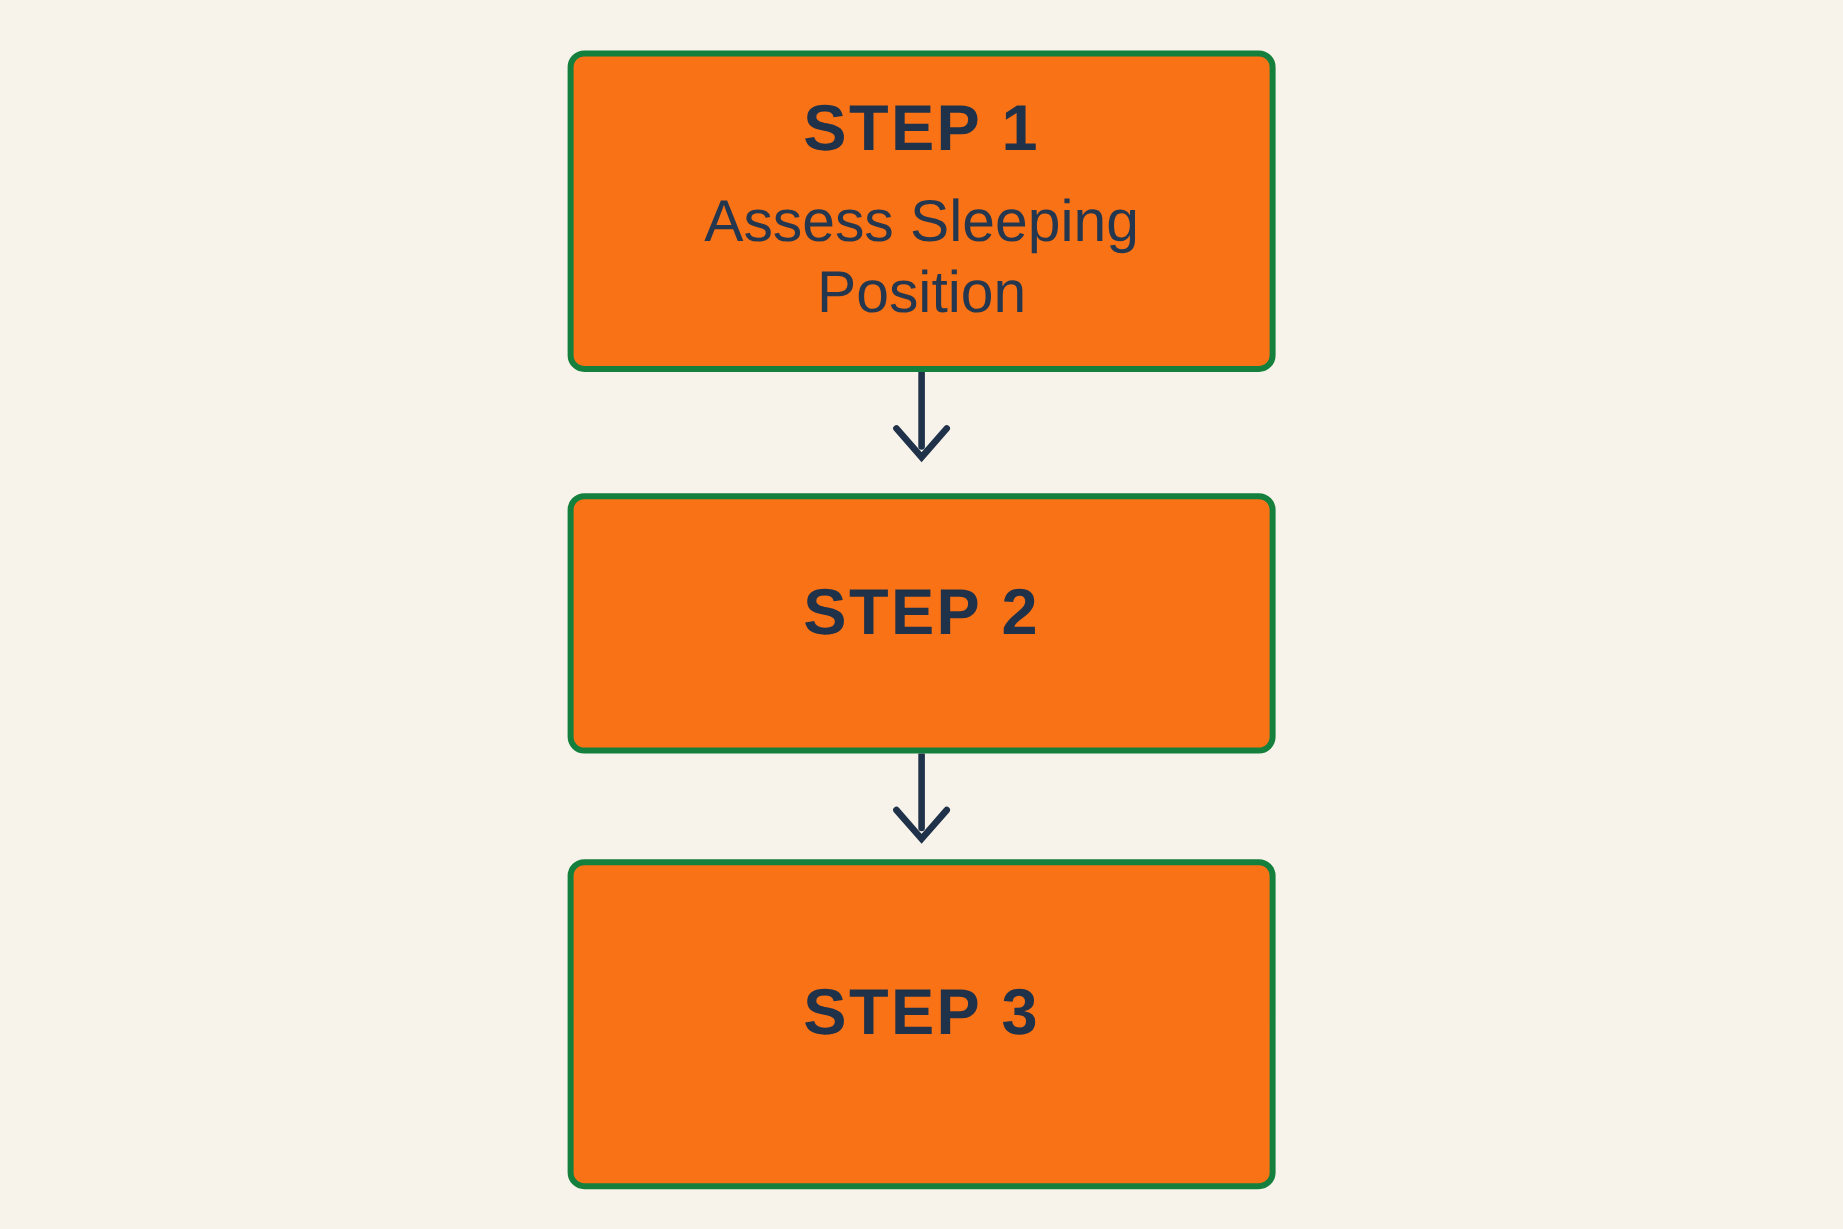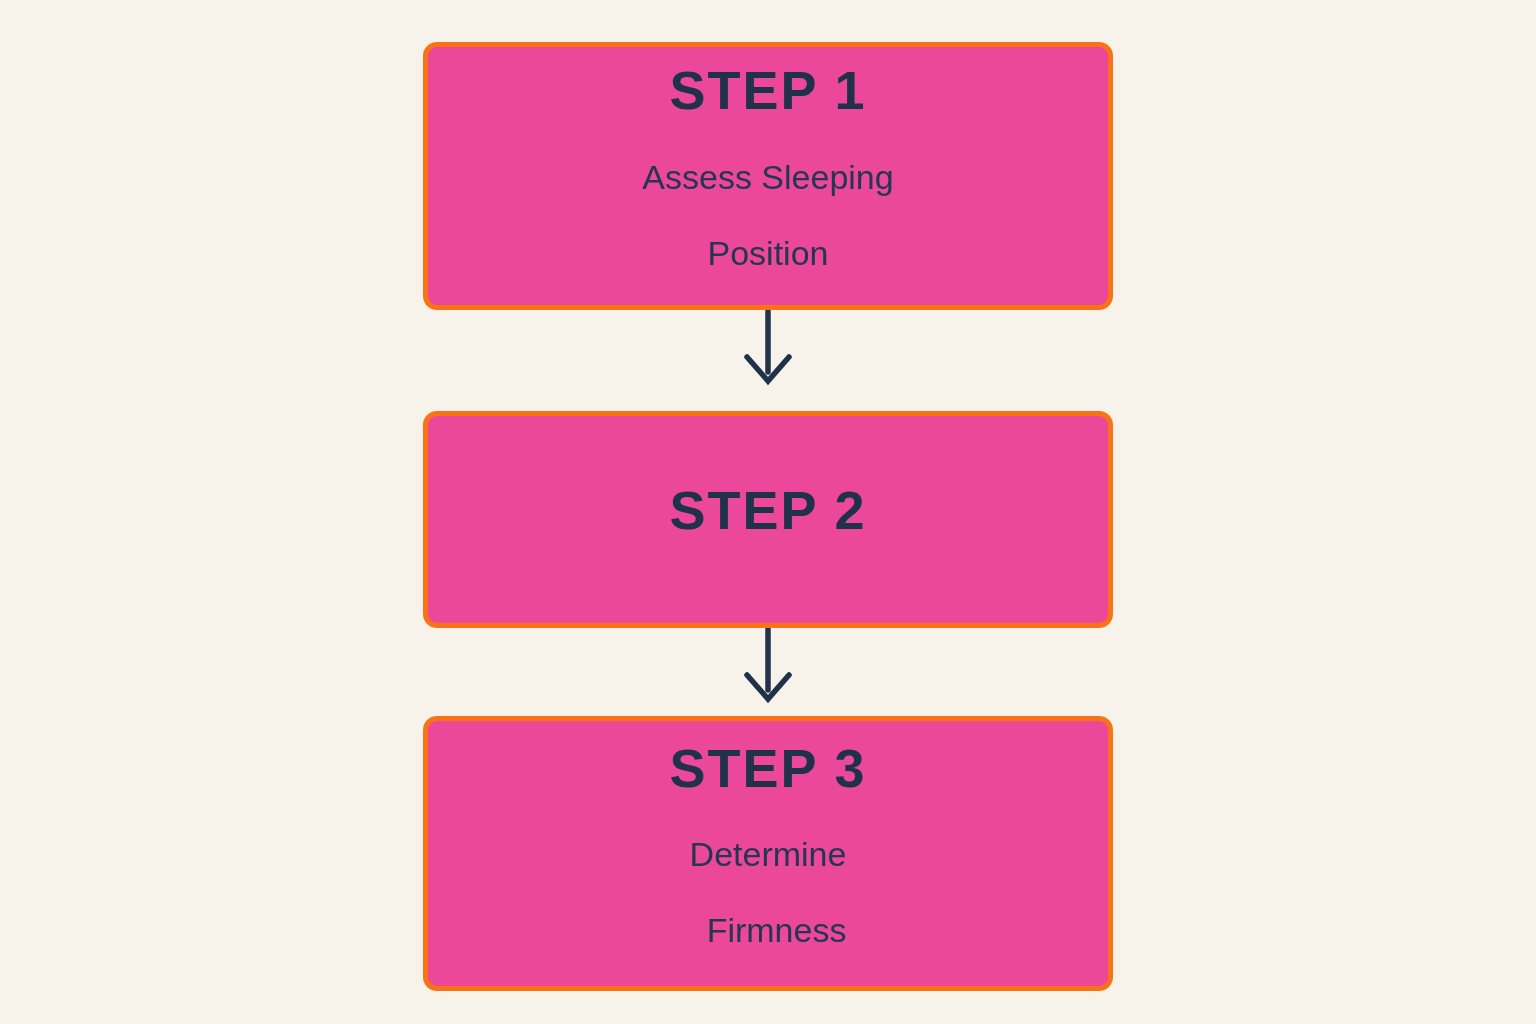--- a/index.html
+++ b/index.html
@@ -16,48 +16,48 @@
   .flowchart {
     width: 1536px;
     height: 1024px;
     display: flex;
     flex-direction: column;
     align-items: center;
     box-sizing: border-box;
     padding-top: 42px;
   }
   .step-box {
-    width: 690px;
+    width: 590px;
     box-sizing: border-box;
-    border: 5px solid #f97316;
+    border: 5px solid #15803d;
     border-radius: 14px;
-    background: #ec4899;
+    background: #f97316;
     display: flex;
     flex-direction: column;
     align-items: center;
     justify-content: center;
     text-align: center;
     flex-shrink: 0;
   }
   .step-box.h1 { height: 268px; }
   .step-box.h2 { height: 217px; margin-top: 16px; }
   .step-box.h3 { height: 275px; text-align: right; }
   .step-label {
     font-size: 54px;
     font-weight: 700;
     letter-spacing: 2px;
     color: #20324a;
     line-height: 1.1;
     margin-bottom: 18px;
   }
   .step-title {
-    font-size: 34px;
+    font-size: 49px;
     font-weight: 400;
     color: #24374e;
-    line-height: 76px;
+    line-height: 59px;
     white-space: pre-line;
   }
   .arrow-wrap {
     flex-shrink: 0;
     display: flex;
     align-items: flex-start;
     justify-content: center;
   }
   .arrow-wrap.a1 { height: 85px; }
   .arrow-wrap.a2 { height: 88px; }
@@ -97,17 +97,15 @@
 
   <div class="arrow-wrap a2">
     <svg class="arrow-svg" width="48" height="80" viewBox="0 0 48 80" aria-hidden="true">
       <line x1="24" y1="1" x2="24" y2="62" stroke="#20324a"></line>
       <polyline points="3,47 24,71 45,47" stroke="#20324a"></polyline>
     </svg>
   </div>
 
   <div class="step-box h3">
     <div class="step-label">STEP 3</div>
-    <div class="step-title">Determine
-Firmness</div>
   </div>
 
 </div>
 
 </body></html>

